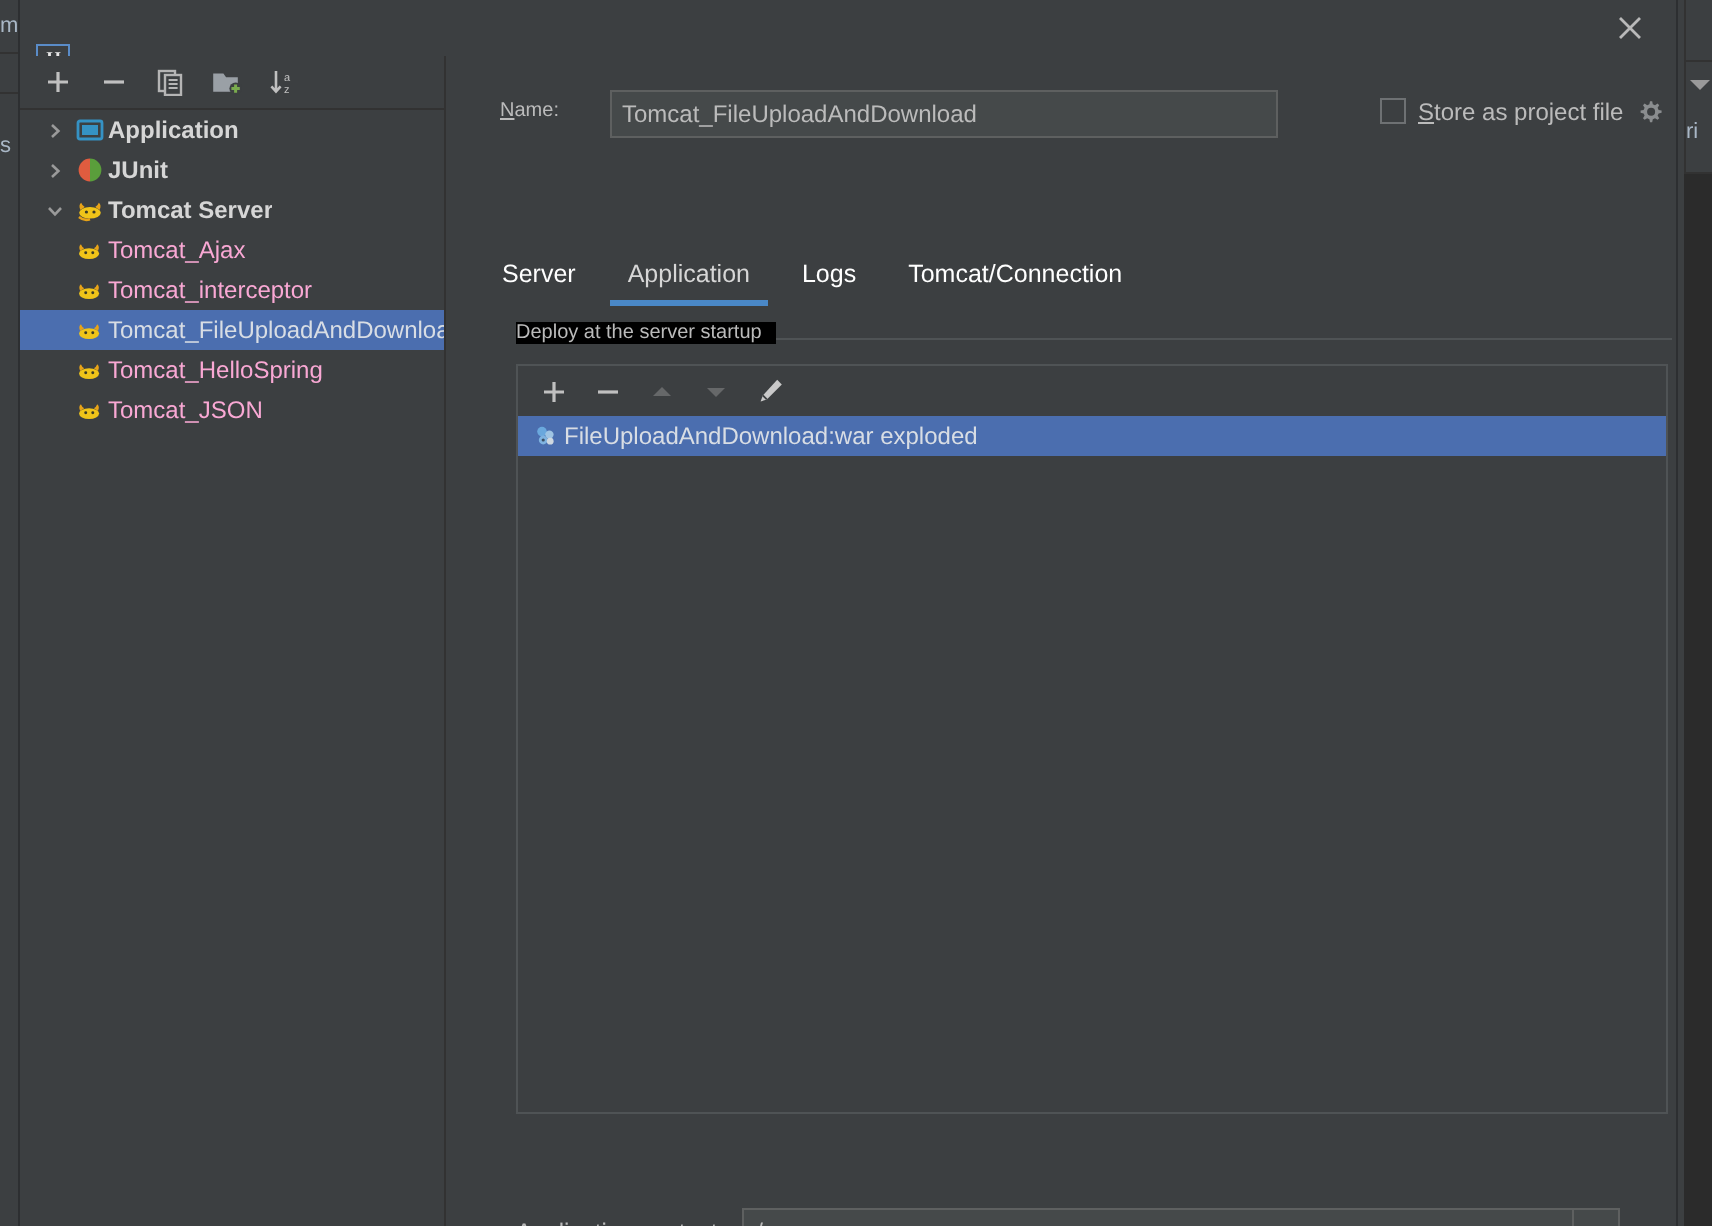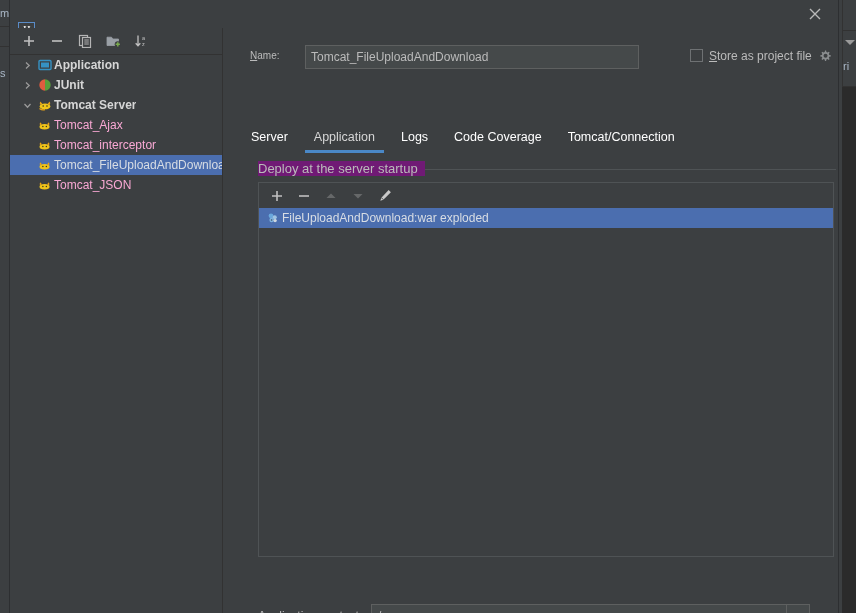--- a/index.html
+++ b/index.html
@@ -306,23 +306,23 @@
 
   
   .groupbox {
     position: absolute;
     left: 35px; top: 133px;
     width: 578px; height: 400px;
   }
   .group-title {
     position: absolute;
     left: 0; top: 0;
-    font-size: 13px;
+    font-size: 10px;
     color: #bbbbbb;
-    background: #701a75;
+    background: #000000;
     padding-right: 7px;
     z-index: 2;
   }
   .group-line {
     position: absolute;
     left: 0; right: 0; top: 8px;
     height: 1px;
     background: #4f5355;
   }
 
@@ -578,20 +578,32 @@
             <ellipse cx="7" cy="8.4" rx="5.4" ry="2.9" fill="#f0c419"></ellipse>
             <path d="M2.2 7 Q1.1 4.6 2.6 3.4 Q3.2 5 4.4 5.5 Z" fill="#e8a317"></path>
             <path d="M11.8 7 Q12.9 4.6 11.4 3.4 Q10.8 5 9.6 5.5 Z" fill="#e8a317"></path>
             <circle cx="5.2" cy="8" r="0.8" fill="#3a3a24"></circle>
             <circle cx="9" cy="8" r="0.8" fill="#3a3a24"></circle>
           </svg>
         </span>
         <span class="tlabel">Tomcat_FileUploadAndDownload</span>
       </div>
 
+      <div class="tree-row child">
+        <span class="ticon">
+          <svg width="14" height="13" viewBox="0 0 15 14">
+            <ellipse cx="7" cy="8.4" rx="5.4" ry="2.9" fill="#f0c419"></ellipse>
+            <path d="M2.2 7 Q1.1 4.6 2.6 3.4 Q3.2 5 4.4 5.5 Z" fill="#e8a317"></path>
+            <path d="M11.8 7 Q12.9 4.6 11.4 3.4 Q10.8 5 9.6 5.5 Z" fill="#e8a317"></path>
+            <circle cx="5.2" cy="8" r="0.8" fill="#3a3a24"></circle>
+            <circle cx="9" cy="8" r="0.8" fill="#3a3a24"></circle>
+          </svg>
+        </span>
+        <span class="tlabel">Tomcat_HelloSpring</span>
+      </div>
 
       <div class="tree-row child">
         <span class="ticon">
           <svg width="14" height="13" viewBox="0 0 15 14">
             <ellipse cx="7" cy="8.4" rx="5.4" ry="2.9" fill="#f0c419"></ellipse>
             <path d="M2.2 7 Q1.1 4.6 2.6 3.4 Q3.2 5 4.4 5.5 Z" fill="#e8a317"></path>
             <path d="M11.8 7 Q12.9 4.6 11.4 3.4 Q10.8 5 9.6 5.5 Z" fill="#e8a317"></path>
             <circle cx="5.2" cy="8" r="0.8" fill="#3a3a24"></circle>
             <circle cx="9" cy="8" r="0.8" fill="#3a3a24"></circle>
           </svg>
@@ -618,21 +630,20 @@
             <circle cx="7.55" cy="6.85" r="2" fill="#3c3f41"></circle>
           </svg>
         </span>
       </div>
     </div>
 
     <div class="tabs">
       <div class="tab">Server</div>
       <div class="tab active">Application</div>
       <div class="tab">Logs</div>
-      <div class="tab">Code Coverage</div>
       <div class="tab">Tomcat/Connection</div>
     </div>
 
     <div class="groupbox">
       <div class="group-line"></div>
       <div class="group-title">Deploy at the server startup</div>
 
       <div class="list-frame">
 
         <div class="list-toolbar">

